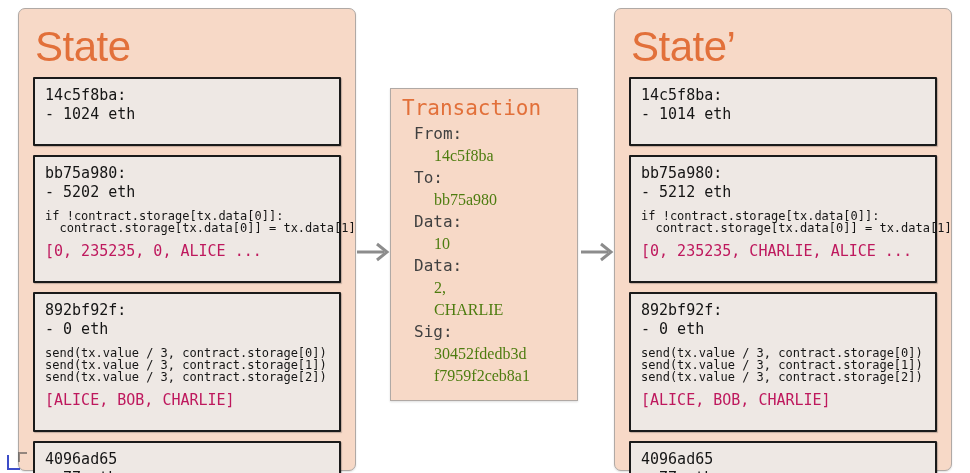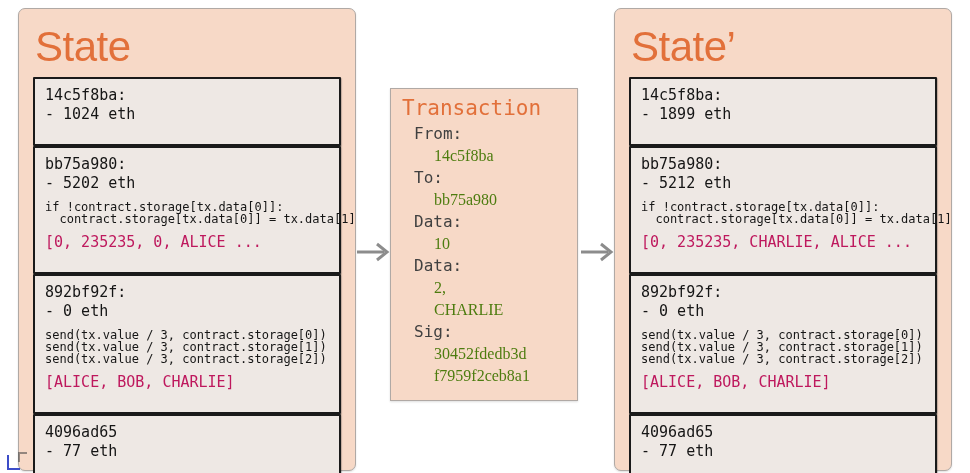--- a/index.html
+++ b/index.html
@@ -57,20 +57,21 @@
     bottom: 8px;
   }
 
   
   .acct-box {
     background: #eee8e4;
     border: 2.5px solid #1a1a1a;
     border-radius: 1px;
     box-sizing: border-box;
     padding: 7px 10px 20px 10px;
+    margin-bottom: 9px;
     box-shadow: 1px 1px 1px rgba(0,0,0,0.22);
   }
   .acct-line {
     font-family: "DejaVu Sans Mono", monospace;
     font-size: 15px;
     line-height: 19px;
     color: #151515;
     white-space: pre;
   }
   .code-block {
@@ -229,21 +230,21 @@
       <line x1="0" y1="11" x2="27" y2="11" stroke="#8c8c8c" stroke-width="3"></line>
       <polyline points="20,3 30,11 20,19" fill="none" stroke="#8c8c8c" stroke-width="3" stroke-linecap="butt" stroke-linejoin="miter"></polyline>
     </svg>
   </div>
 
   <div class="state-panel" id="state-right">
     <div class="state-title">State’</div>
     <div class="accounts" id="accts-1">
         <div class="acct-box">
           <div class="acct-line">14c5f8ba:</div>
-          <div class="acct-line">- 1899 eth</div>
+          <div class="acct-line">- 1014 eth</div>
         </div>
         <div class="acct-box">
           <div class="acct-line">bb75a980:</div>
           <div class="acct-line">- 5212 eth</div>
           <div class="code-block">
             <div class="code-line">if !contract.storage[tx.data[0]]:</div>
             <div class="code-line">  contract.storage[tx.data[0]] = tx.data[1]</div>
           </div>
           <div class="storage-line">[0, 235235, CHARLIE, ALICE ...</div>
         </div>

